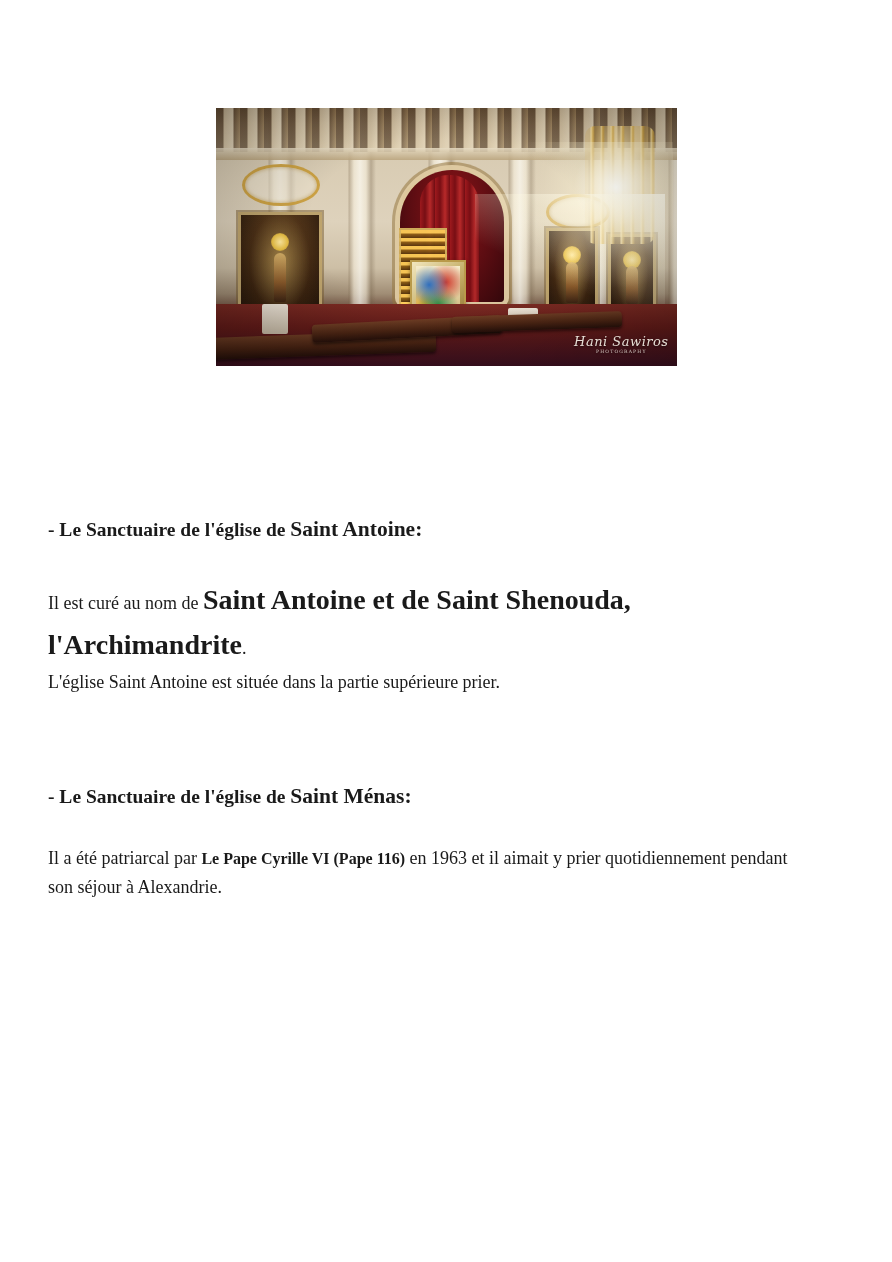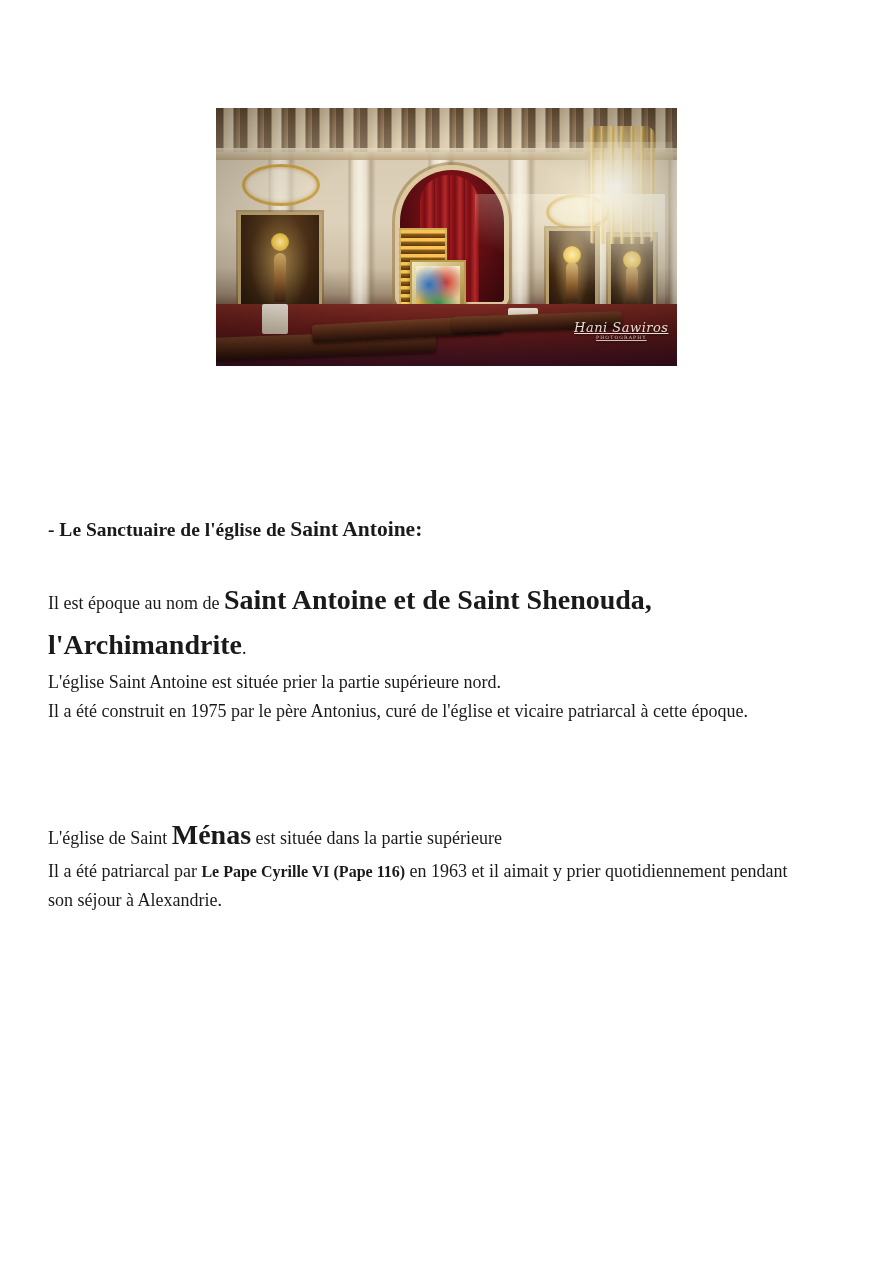--- a/index.html
+++ b/index.html
@@ -254,29 +254,28 @@
   }
   .altar-cloth {
     position: absolute;
     background: linear-gradient(to bottom, #f4efe2, #ccc2ac);
     border-radius: 2px;
     opacity: 0.95;
   }
   .watermark {
     position: absolute;
     right: 8px;
-    bottom: 26px;
+    bottom: 12px;
     font-family: "DejaVu Serif", serif;
     font-style: italic;
     font-size: 13px;
     color: rgba(255,250,240,0.88);
     letter-spacing: 0.5px;
     text-shadow: 0 1px 2px rgba(0,0,0,0.5);
     white-space: nowrap;
-    text-decoration: underline;
   }
   .watermark .wm-sub {
     display: block;
     font-size: 4.5px;
     font-style: normal;
     letter-spacing: 1.2px;
     text-align: center;
     opacity: 0.85;
   }
   .ph-vignette {
@@ -382,37 +381,34 @@
   </div>
 
   <div class="content">
 
 
     <p class="h-line">
       <span>- Le Sanctuaire de l'église de </span><span class="bigger">Saint Antoine:</span>
     </p>
 
     <p class="para">
-      <span>Il est époque au nom de </span><span class="b-big">Saint Antoine et de Saint Shenouda, l'Archimandrite</span><span>.</span>
+      <span>Il est curé au nom de </span><span class="b-big">Saint Antoine et de Saint Shenouda, l'Archimandrite</span><span>.</span>
     </p>
 
     <p class="para">
-      <span>L'église Saint Antoine est située prier la partie supérieure nord.</span>
+      <span>L'église Saint Antoine est située dans la partie supérieure prier.</span>
     </p>
 
-    <p class="para">
-      <span>Il a été construit en 1975 par le père Antonius, curé de l'église et vicaire patriarcal à cette époque.</span>
+
+    <div class="gap-lg"></div>
+
+    <p class="h-line">
+      <span>- Le Sanctuaire de l'église de </span><span class="bigger">Saint Ménas:</span>
     </p>
 
-    <div class="gap-lg"></div>
-
-
-
-    <p class="para">
-      <span>L'église de Saint </span><span class="b-big">Ménas</span><span> est située dans la partie supérieure</span>
-    </p>
+
 
     <p class="para">
       <span>Il a été patriarcal par </span><span class="b-mid">Le Pape Cyrille VI (Pape 116)</span><span> en 1963 et il aimait y prier quotidiennement pendant son séjour à Alexandrie.</span>
     </p>
 
   </div>
 </div>
 
 </body></html>

